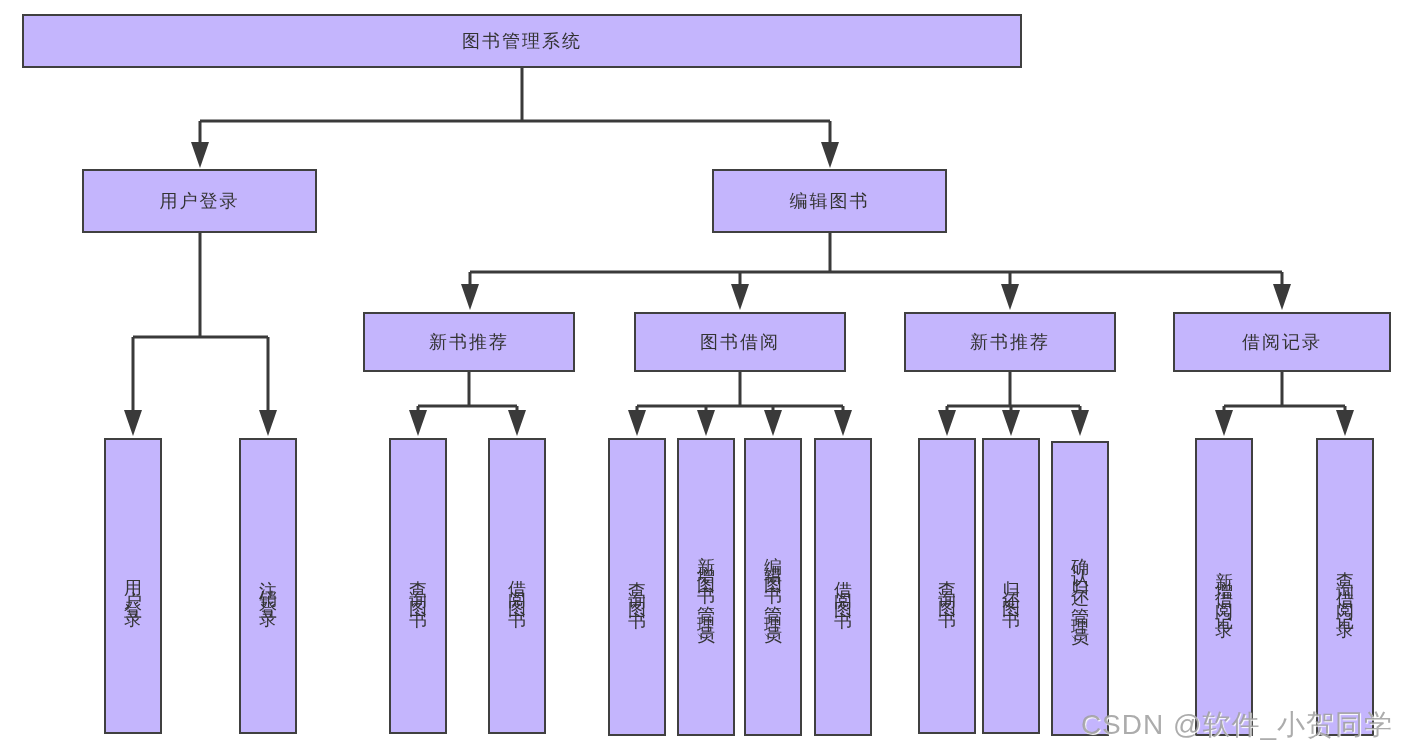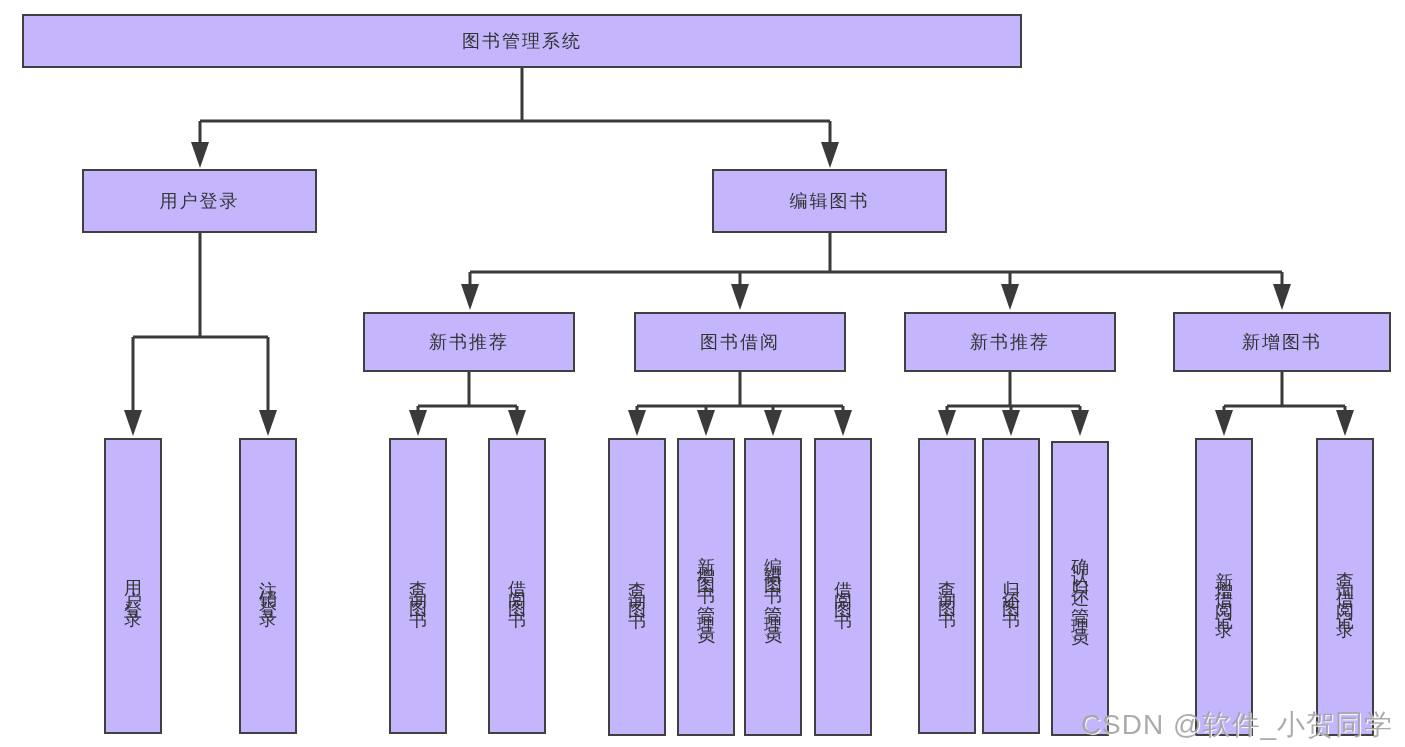--- a/index.html
+++ b/index.html
@@ -116,21 +116,21 @@
   <div class="box" style="left:634px; top:312px; width:212px; height:60px;">
     <span class="hlabel">图书借阅</span>
   </div>
   <div class="box" style="left:363px; top:312px; width:212px; height:60px;">
     <span class="hlabel">新书推荐</span>
   </div>
   <div class="box" style="left:904px; top:312px; width:212px; height:60px;">
     <span class="hlabel">新书推荐</span>
   </div>
   <div class="box" style="left:1173px; top:312px; width:218px; height:60px;">
-    <span class="hlabel">新增图书</span>
+    <span class="hlabel">借阅记录</span>
   </div>
 
   <div class="box" style="left:104px; top:438px; width:58px; height:296px;">
     <span class="vlabel">用户登录</span>
   </div>
   <div class="box" style="left:239px; top:438px; width:58px; height:296px;">
     <span class="vlabel">注销登录</span>
   </div>
 
   <div class="box" style="left:389px; top:438px; width:58px; height:296px;">

